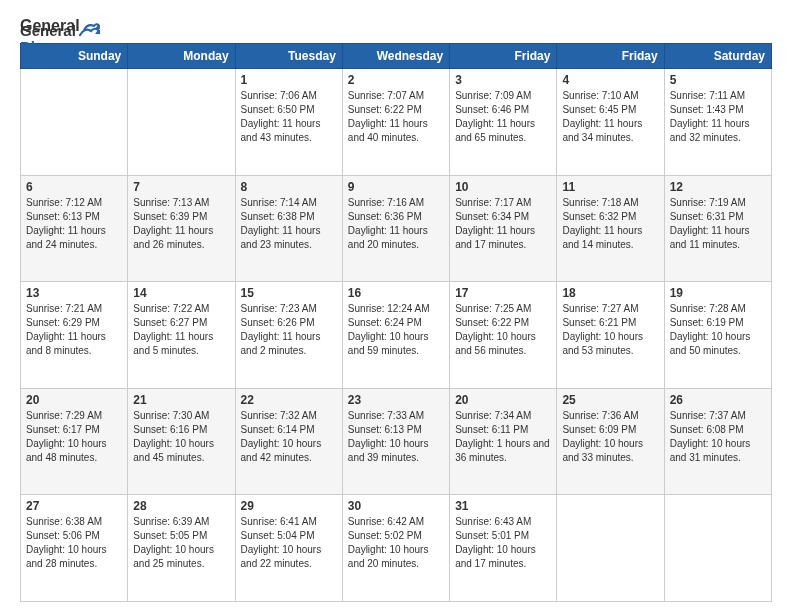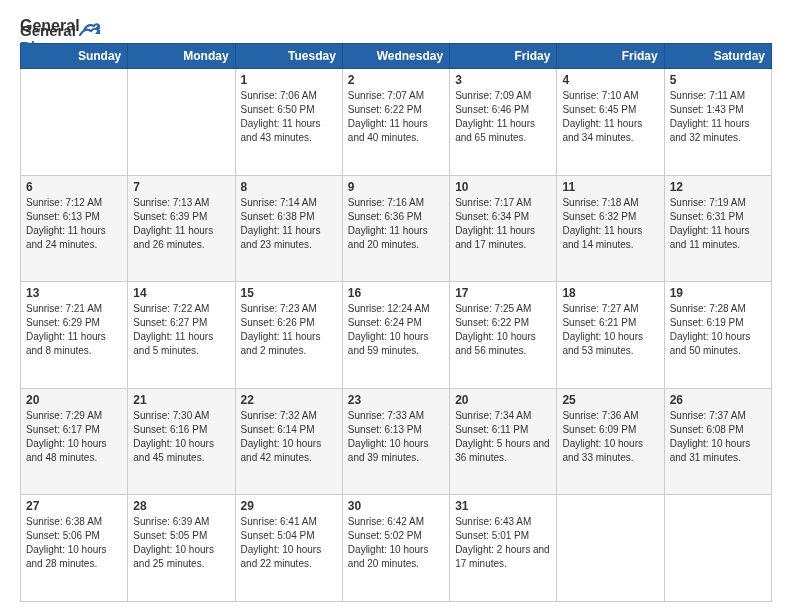--- a/index.html
+++ b/index.html
@@ -145,30 +145,30 @@
           <td><span class="day-num">16</span><span class="cell-text">Sunrise: 12:24 AM</span><br><span class="cell-text">Sunset: 6:24 PM</span><br><span class="cell-text">Daylight: 10 hours and 59 minutes.</span></td>
           <td><span class="day-num">17</span><span class="cell-text">Sunrise: 7:25 AM</span><br><span class="cell-text">Sunset: 6:22 PM</span><br><span class="cell-text">Daylight: 10 hours and 56 minutes.</span></td>
           <td><span class="day-num">18</span><span class="cell-text">Sunrise: 7:27 AM</span><br><span class="cell-text">Sunset: 6:21 PM</span><br><span class="cell-text">Daylight: 10 hours and 53 minutes.</span></td>
           <td><span class="day-num">19</span><span class="cell-text">Sunrise: 7:28 AM</span><br><span class="cell-text">Sunset: 6:19 PM</span><br><span class="cell-text">Daylight: 10 hours and 50 minutes.</span></td>
         </tr>
         <tr>
           <td><span class="day-num">20</span><span class="cell-text">Sunrise: 7:29 AM</span><br><span class="cell-text">Sunset: 6:17 PM</span><br><span class="cell-text">Daylight: 10 hours and 48 minutes.</span></td>
           <td><span class="day-num">21</span><span class="cell-text">Sunrise: 7:30 AM</span><br><span class="cell-text">Sunset: 6:16 PM</span><br><span class="cell-text">Daylight: 10 hours and 45 minutes.</span></td>
           <td><span class="day-num">22</span><span class="cell-text">Sunrise: 7:32 AM</span><br><span class="cell-text">Sunset: 6:14 PM</span><br><span class="cell-text">Daylight: 10 hours and 42 minutes.</span></td>
           <td><span class="day-num">23</span><span class="cell-text">Sunrise: 7:33 AM</span><br><span class="cell-text">Sunset: 6:13 PM</span><br><span class="cell-text">Daylight: 10 hours and 39 minutes.</span></td>
-          <td><span class="day-num">20</span><span class="cell-text">Sunrise: 7:34 AM</span><br><span class="cell-text">Sunset: 6:11 PM</span><br><span class="cell-text">Daylight: 5 hours and 36 minutes.</span></td>
+          <td><span class="day-num">20</span><span class="cell-text">Sunrise: 7:34 AM</span><br><span class="cell-text">Sunset: 6:11 PM</span><br><span class="cell-text">Daylight: 1 hours and 36 minutes.</span></td>
           <td><span class="day-num">25</span><span class="cell-text">Sunrise: 7:36 AM</span><br><span class="cell-text">Sunset: 6:09 PM</span><br><span class="cell-text">Daylight: 10 hours and 33 minutes.</span></td>
           <td><span class="day-num">26</span><span class="cell-text">Sunrise: 7:37 AM</span><br><span class="cell-text">Sunset: 6:08 PM</span><br><span class="cell-text">Daylight: 10 hours and 31 minutes.</span></td>
         </tr>
         <tr>
           <td><span class="day-num">27</span><span class="cell-text">Sunrise: 6:38 AM</span><br><span class="cell-text">Sunset: 5:06 PM</span><br><span class="cell-text">Daylight: 10 hours and 28 minutes.</span></td>
           <td><span class="day-num">28</span><span class="cell-text">Sunrise: 6:39 AM</span><br><span class="cell-text">Sunset: 5:05 PM</span><br><span class="cell-text">Daylight: 10 hours and 25 minutes.</span></td>
           <td><span class="day-num">29</span><span class="cell-text">Sunrise: 6:41 AM</span><br><span class="cell-text">Sunset: 5:04 PM</span><br><span class="cell-text">Daylight: 10 hours and 22 minutes.</span></td>
           <td><span class="day-num">30</span><span class="cell-text">Sunrise: 6:42 AM</span><br><span class="cell-text">Sunset: 5:02 PM</span><br><span class="cell-text">Daylight: 10 hours and 20 minutes.</span></td>
-          <td><span class="day-num">31</span><span class="cell-text">Sunrise: 6:43 AM</span><br><span class="cell-text">Sunset: 5:01 PM</span><br><span class="cell-text">Daylight: 2 hours and 17 minutes.</span></td>
+          <td><span class="day-num">31</span><span class="cell-text">Sunrise: 6:43 AM</span><br><span class="cell-text">Sunset: 5:01 PM</span><br><span class="cell-text">Daylight: 10 hours and 17 minutes.</span></td>
           <td class="empty-cell"></td>
           <td class="empty-cell"></td>
         </tr>
       </tbody>
   </table>
 </div>
 
 <style>
   
   .logo {

